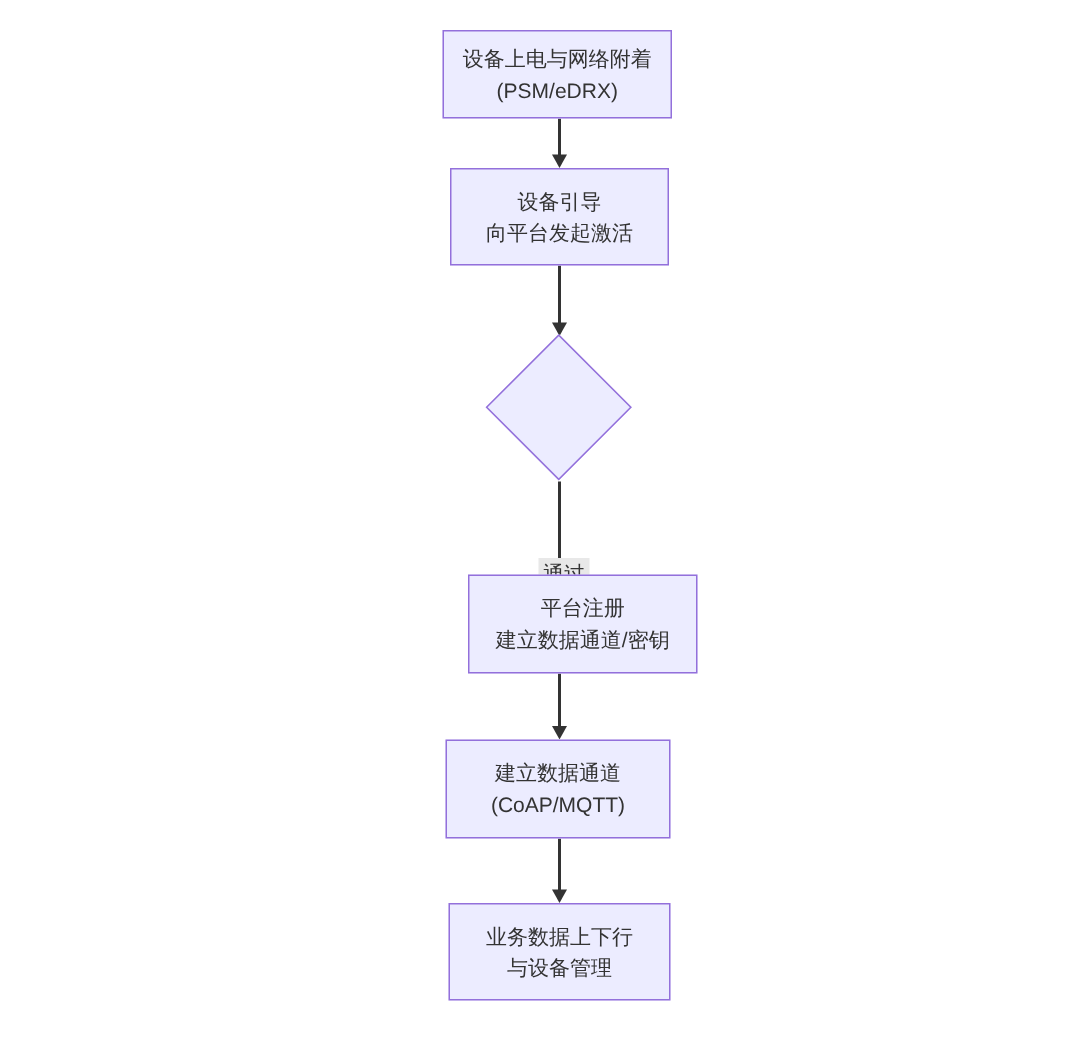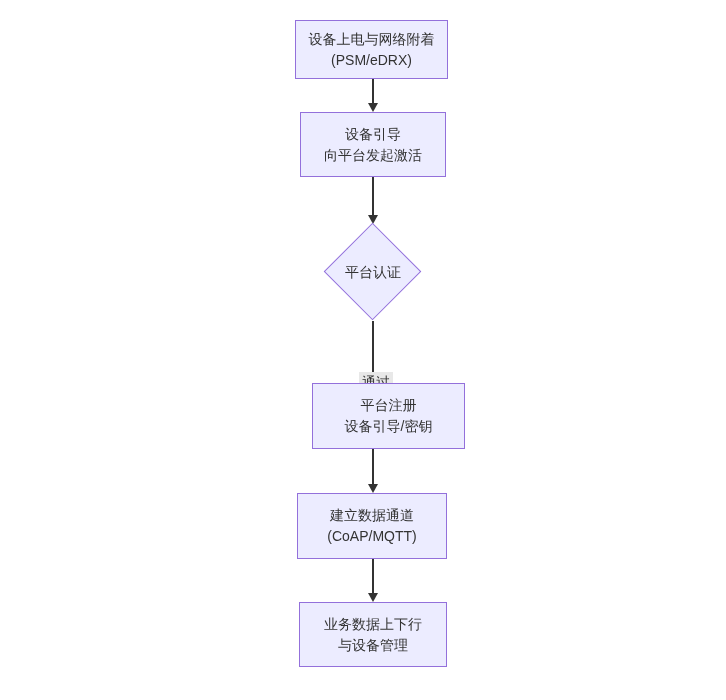--- a/index.html
+++ b/index.html
@@ -127,25 +127,24 @@
     <div>设备上电与网络附着</div>
     <div>(PSM/eDRX)</div>
   </div>
 
   <div class="rect-node" id="n2">
     <div>设备引导</div>
     <div>向平台发起激活</div>
   </div>
 
   <div class="diamond-shape"></div>
-  <div class="diamond-label">平台认证</div>
 
   <div class="rect-node" id="n4">
     <div>平台注册</div>
-    <div>设备引导/密钥</div>
+    <div>建立数据通道/密钥</div>
   </div>
 
   <div class="rect-node" id="n6">
     <div>业务数据上下行</div>
     <div>与设备管理</div>
   </div>
 
   <div class="rect-node" id="n5">
     <div>建立数据通道</div>
     <div>(CoAP/MQTT)</div>

